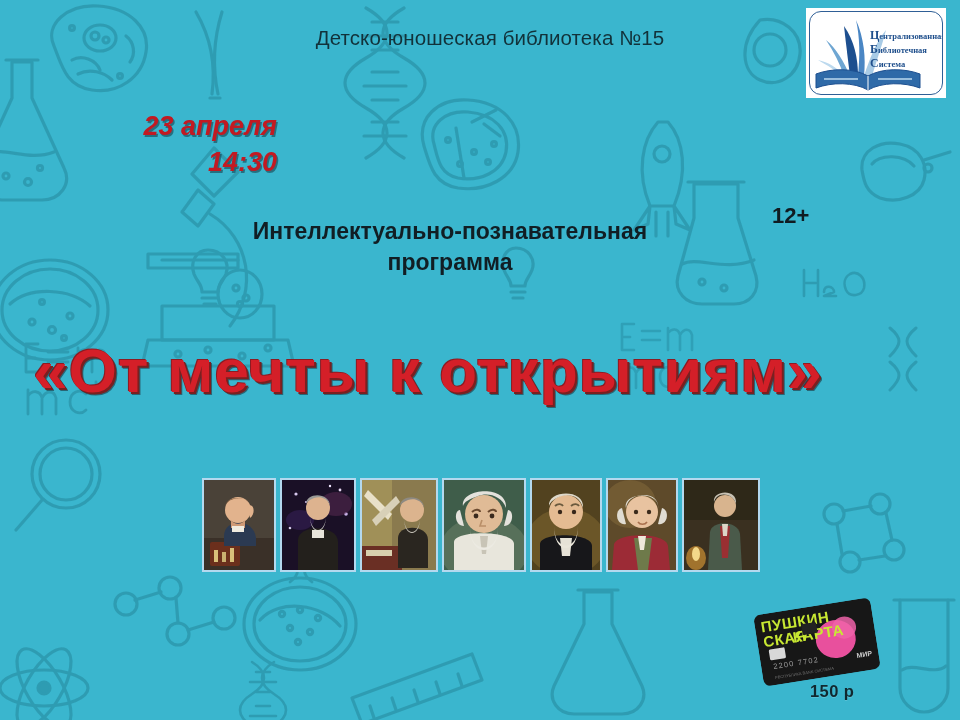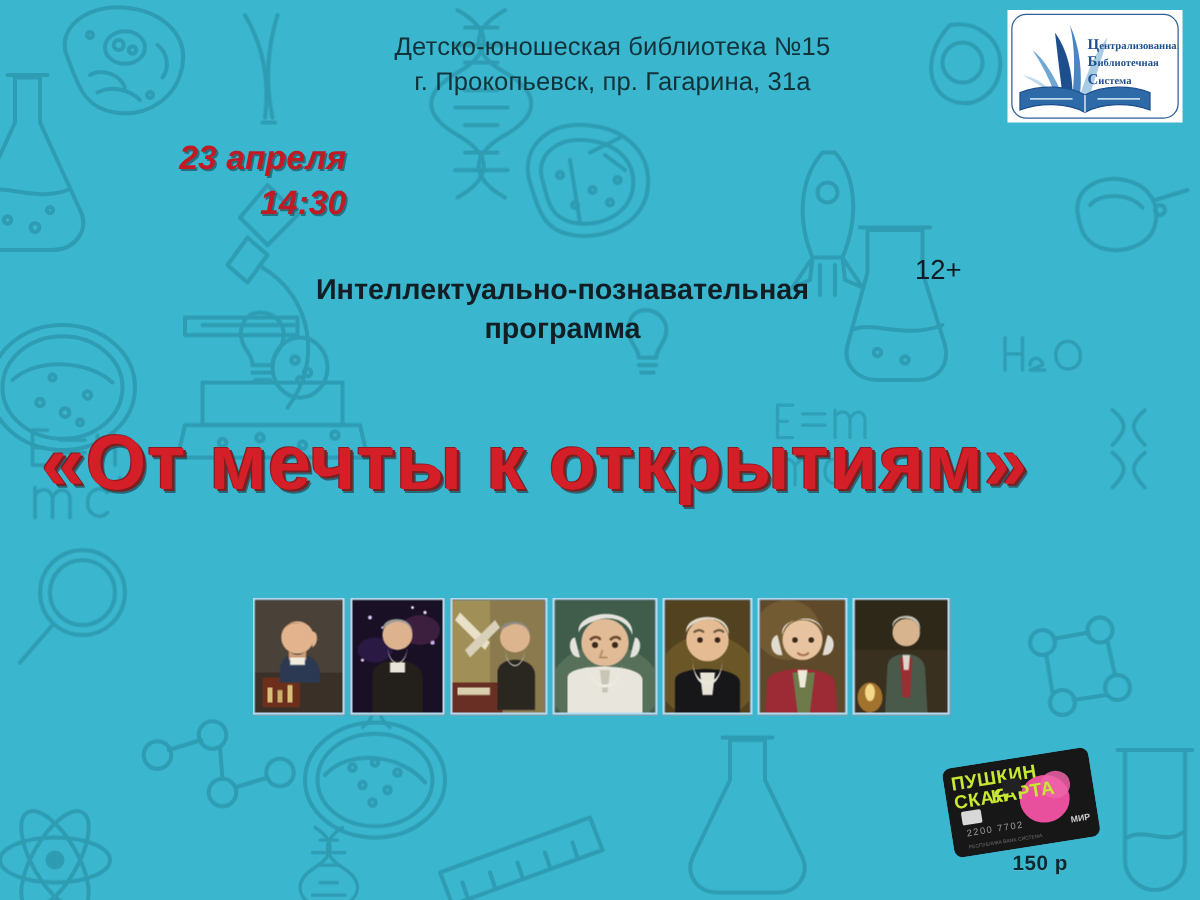--- a/index.html
+++ b/index.html
@@ -105,24 +105,24 @@
     text-align: center;
     color: #111e24;
     font-weight: 700;
     font-size: 23px;
     line-height: 1.33;
   }
   .program-title span { display: block; }
 
   .age-rating {
     position: absolute;
-    left: 732px;
+    left: 772px;
     top: 203px;
     color: #101c22;
-    font-weight: 400;
+    font-weight: 700;
     font-size: 22px;
   }
 
   
   .main-title {
     position: absolute;
     left: 0;
     top: 340px;
     width: 856px;
     text-align: center;
@@ -402,21 +402,20 @@
           <path d="M26 6 C48 2 68 18 66 40 C64 62 44 74 26 66 C8 58 4 30 26 6 Z"></path>
           <circle cx="36" cy="36" r="16"></circle>
         </g>
 
       </g>
     </svg>
   </div>
 
   <div class="header-text">
     <span class="header-line">Детско-юношеская библиотека №15</span>
-    <span class="header-line">г. Прокопьевск, пр. Гагарина, 31а</span>
   </div>
 
   <div class="logo-box">
     <div class="logo-inner">
       <svg class="logo-svg" width="134" height="84" viewBox="0 0 134 84" xmlns="http://www.w3.org/2000/svg">
         <g transform="translate(8,6)">
           <path d="M40 58 C40 40 36 22 26 8 C28 26 30 42 32 58 Z" fill="#1d4f8f"></path>
           <path d="M40 58 C42 38 42 20 38 2 C46 20 48 40 46 58 Z" fill="#4a86c4"></path>
           <path d="M46 58 C52 40 58 24 68 12 C64 28 58 44 54 58 Z" fill="#a8cbe6"></path>
           <path d="M32 58 C26 44 18 30 8 22 C16 34 22 46 26 58 Z" fill="#6fa6d2"></path>

